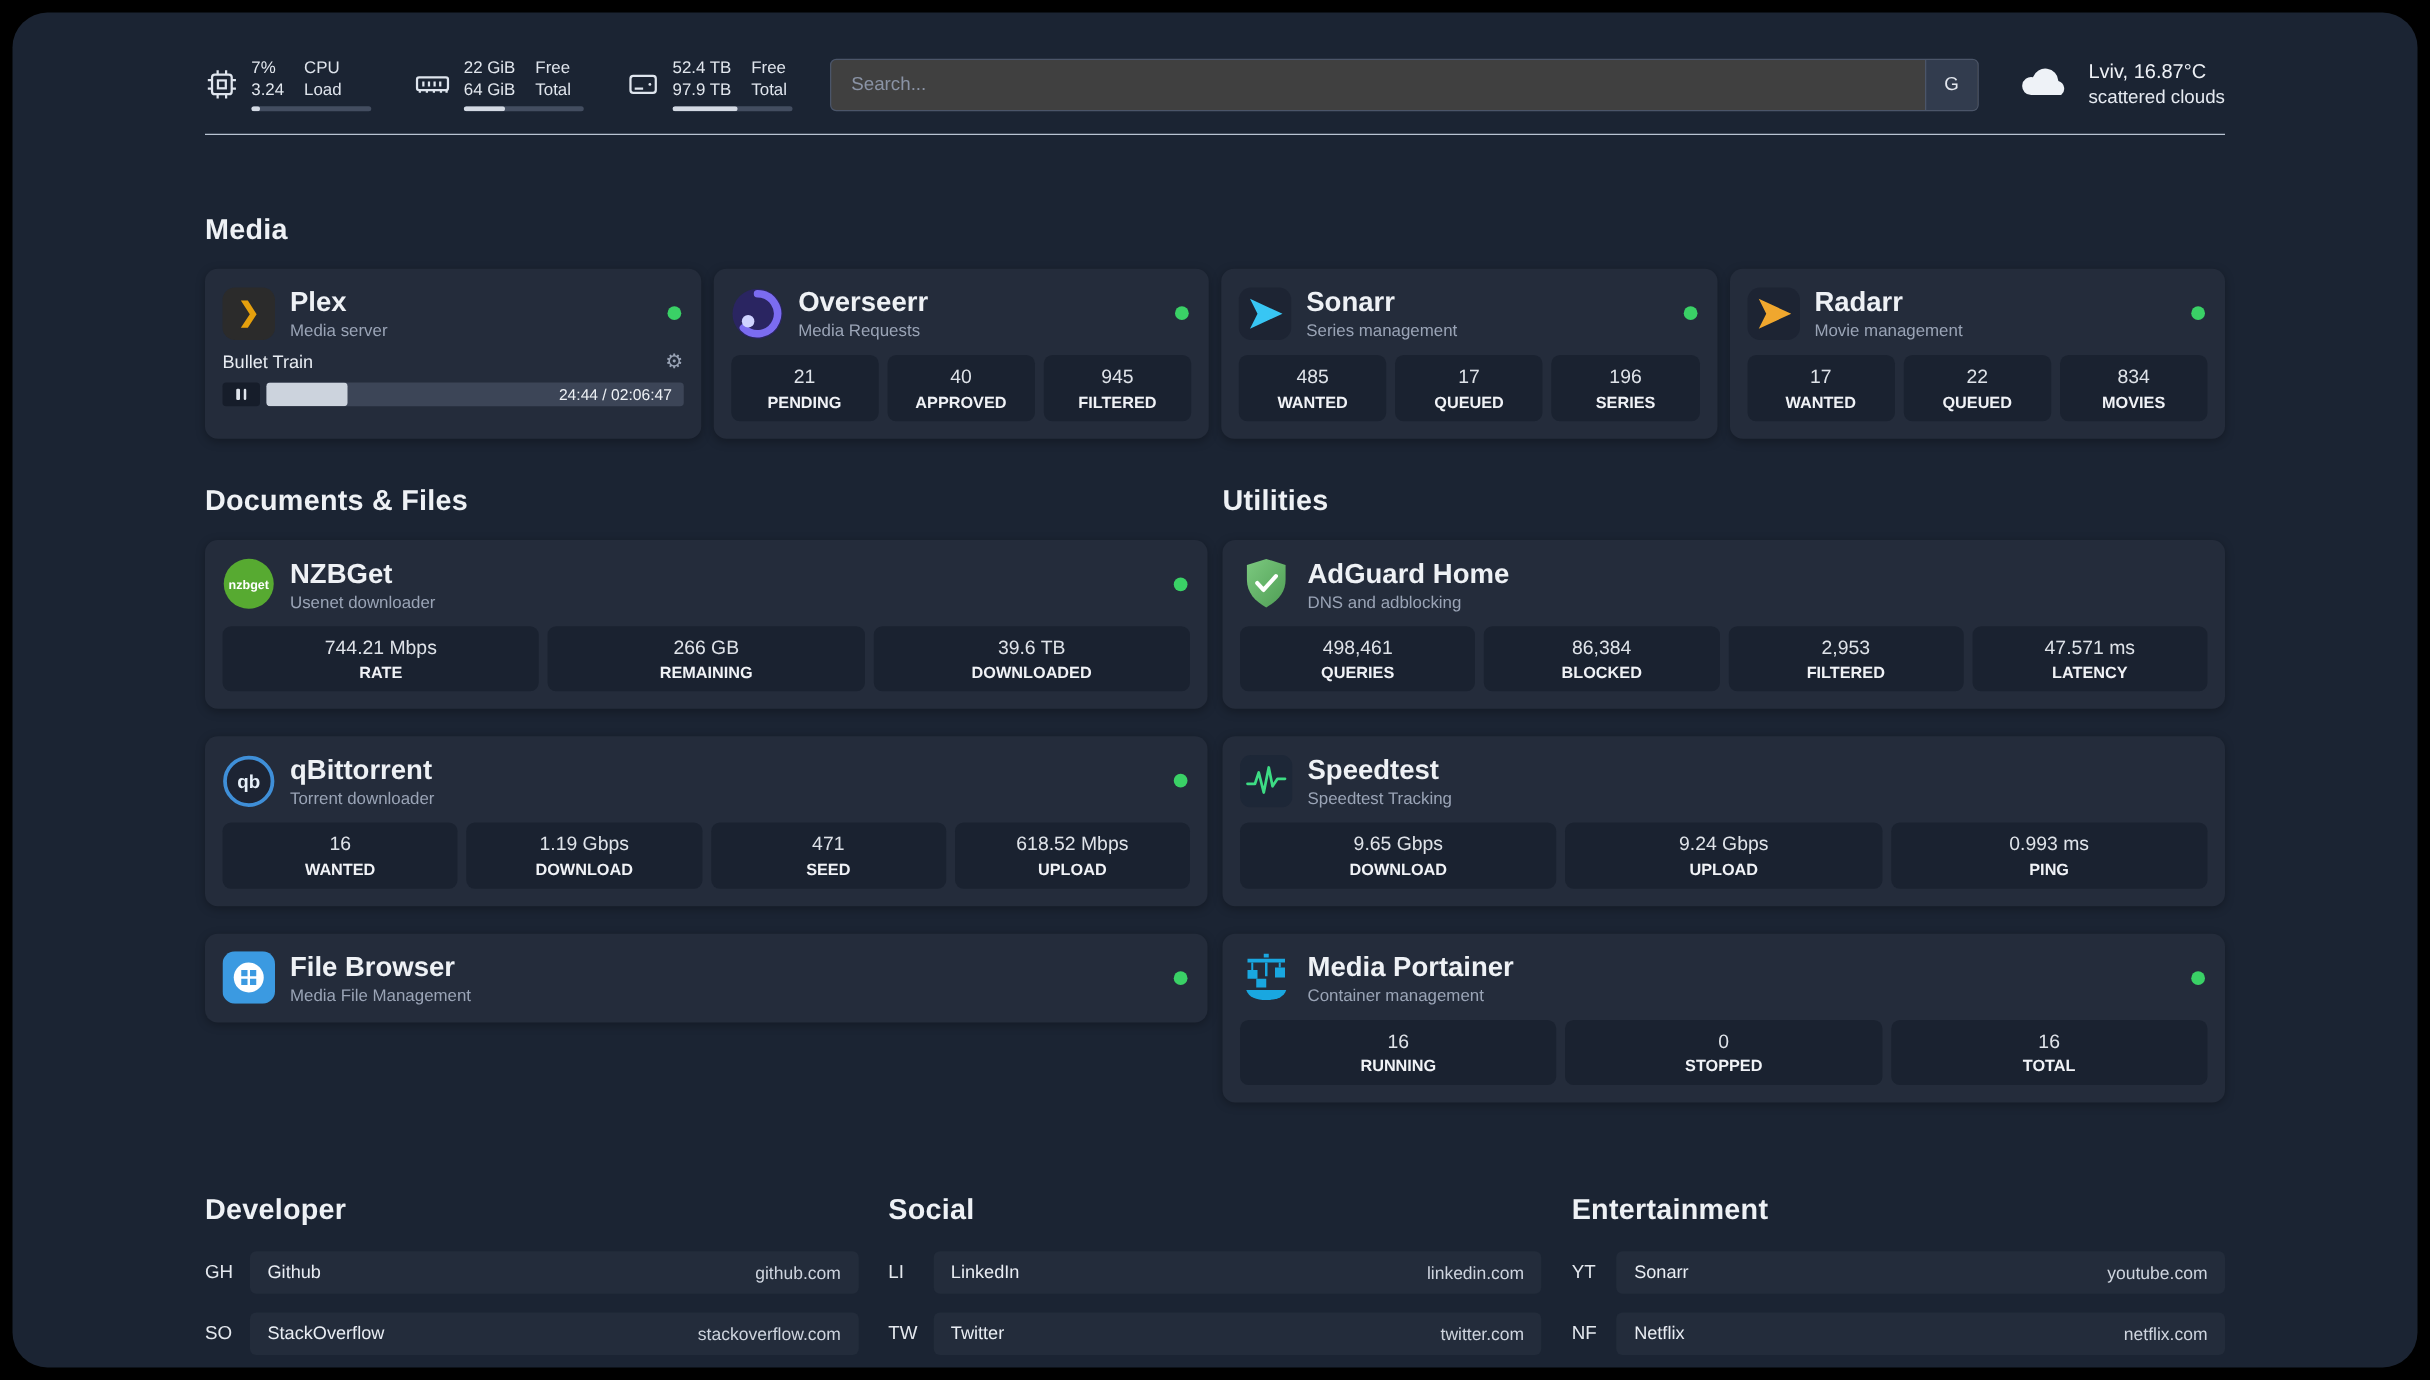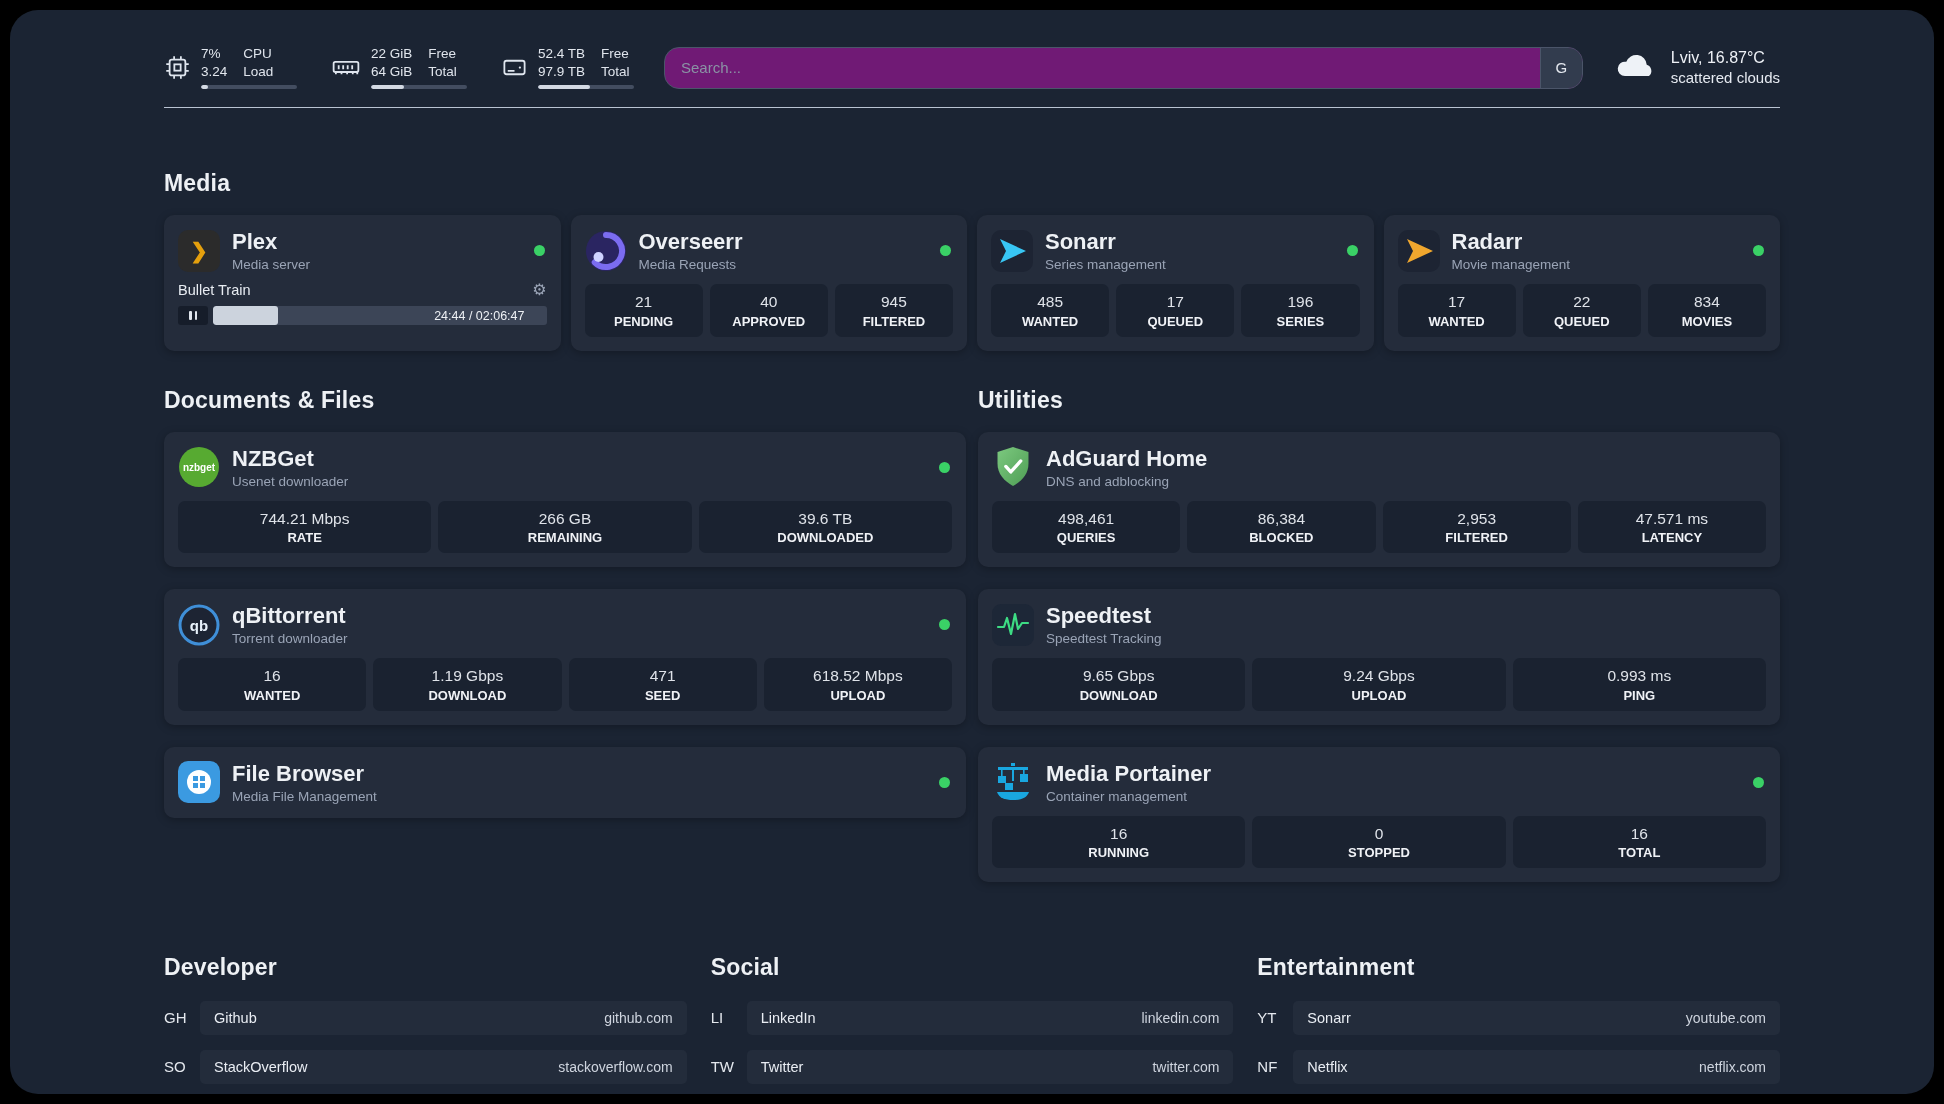--- a/index.html
+++ b/index.html
@@ -12,21 +12,21 @@
   .metrics { display:flex; gap:34px; align-items:center; }
   .metric { display:flex; align-items:center; gap:10px; }
   .m-icon { display:flex; align-items:center; }
   .m-body { display:flex; flex-direction:column; gap:5px; min-width:96px; }
   .m-rows { display:flex; gap:16px; }
   .m-col { display:flex; flex-direction:column; gap:2px; font-size:13.5px; color:#e2e7ee; line-height:1.2; }
   .m-col.labels { color:#dfe4ec; }
   .m-bar { height:4px; border-radius:2px; background:#434d60; overflow:hidden; }
   .m-fill { height:100%; background:#d3d9e3; border-radius:2px; }
 
-  .search { flex:1; display:flex; margin:0 30px; height:42px; border:1px solid #4b5569; border-radius:15px; background:#701a75; overflow:hidden; }
+  .search { flex:1; display:flex; margin:0 30px; height:42px; border:1px solid #4b5569; border-radius:5px; background:#404040; overflow:hidden; }
   .search input { flex:1; background:transparent; border:none; outline:none; padding:0 16px; font-size:15px; color:#dfe4ec; font-family:"Liberation Sans", sans-serif; }
   .search input::placeholder { color:#8a93a5; }
   .search-g { width:42px; display:flex; align-items:center; justify-content:center; background:#323c4e; border-left:1px solid #4b5569; color:#e4e8ef; font-size:15px; cursor:pointer; }
 
   .weather { display:flex; align-items:center; gap:12px; }
   .weather-text { display:flex; flex-direction:column; gap:2px; }
   .weather-loc { font-size:16px; color:#eef1f6; }
   .weather-cond { font-size:15px; color:#e6eaf1; }
 
   .divider { margin-top:18px; border-top:1.5px solid #b9c3d2; }
@@ -57,21 +57,21 @@
   
   .now-playing { margin-top:10px; }
   .np-top { display:flex; align-items:center; justify-content:space-between; }
   .np-title { font-size:14.5px; color:#e8ecf2; }
   .gear { font-size:16px; color:#9aa4b6; cursor:pointer; line-height:1; }
   .np-bar-row { display:flex; align-items:center; gap:5px; margin-top:8px; }
   .pause { width:30px; height:19px; background:#161d2a; border:none; border-radius:3px; display:flex; align-items:center; justify-content:center; gap:3px; cursor:pointer; flex:0 0 30px; }
   .pause .pb { width:2.5px; height:9px; background:#dfe4ec; border-radius:1px; }
   .np-track { position:relative; flex:1; height:19px; background:#3c4557; border-radius:3px; overflow:hidden; }
   .np-fill { height:100%; background:#ccd3dd; border-radius:3px; }
-  .np-time { position:absolute; right:22px; top:50%; transform:translateY(-50%); font-size:12.5px; color:#eef1f5; }
+  .np-time { position:absolute; right:9px; top:50%; transform:translateY(-50%); font-size:12.5px; color:#eef1f5; }
 
   
   .plex-tile { background:#2b2b2b; border-radius:10px; }
   .plex-tile span { color:#e5a00d; font-size:21px; font-weight:700; }
   .dark-tile { background:#1d2433; border-radius:10px; }
 
   
   .bookmarks { display:grid; grid-template-columns:1fr 1fr 1fr; gap:24px; margin-top:72px; padding-bottom:40px; }
   .bm-col .section-title { margin-bottom:20px; }
   .bm-row { display:flex; align-items:center; margin-bottom:15px; }

